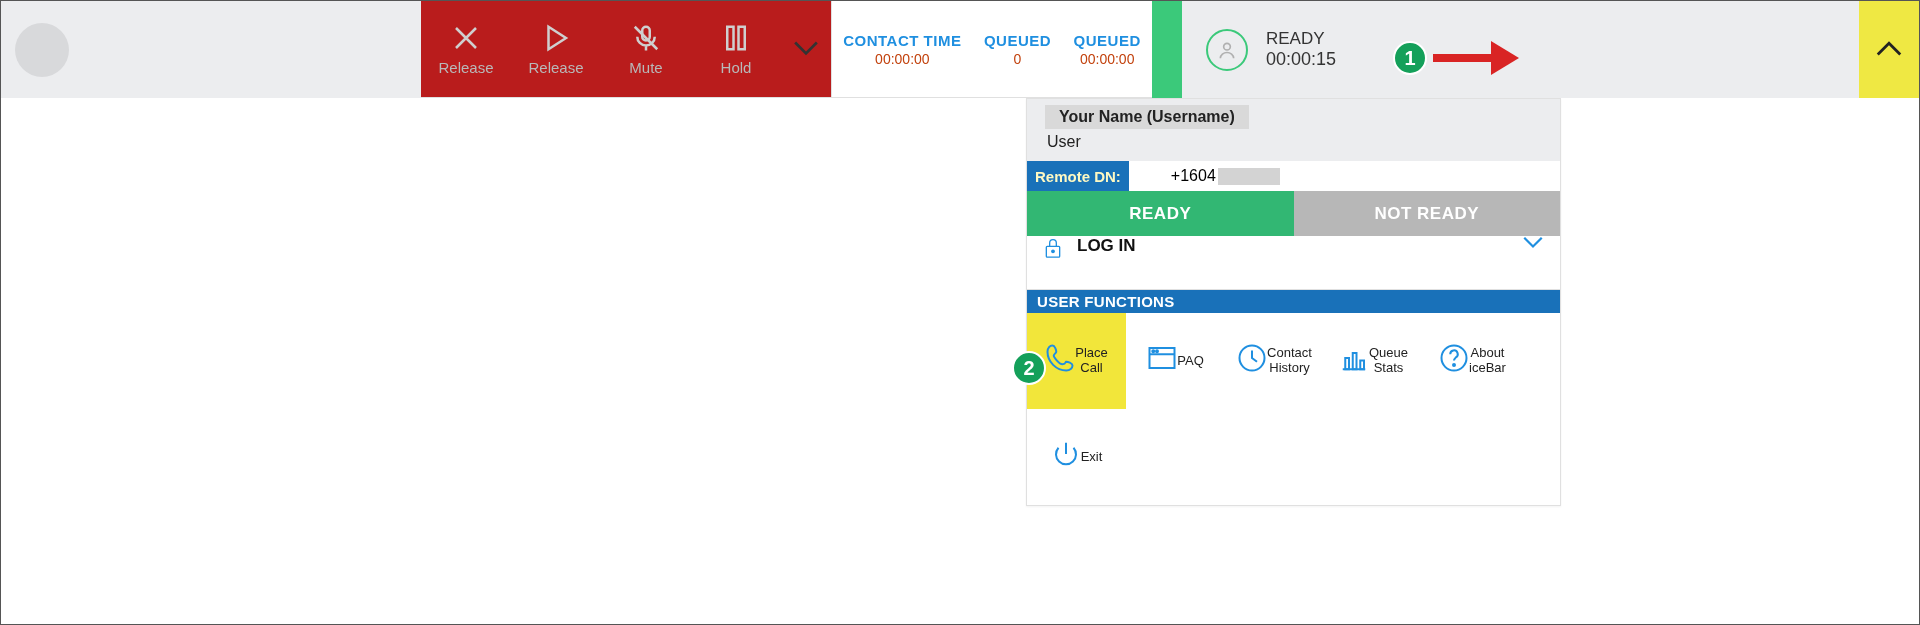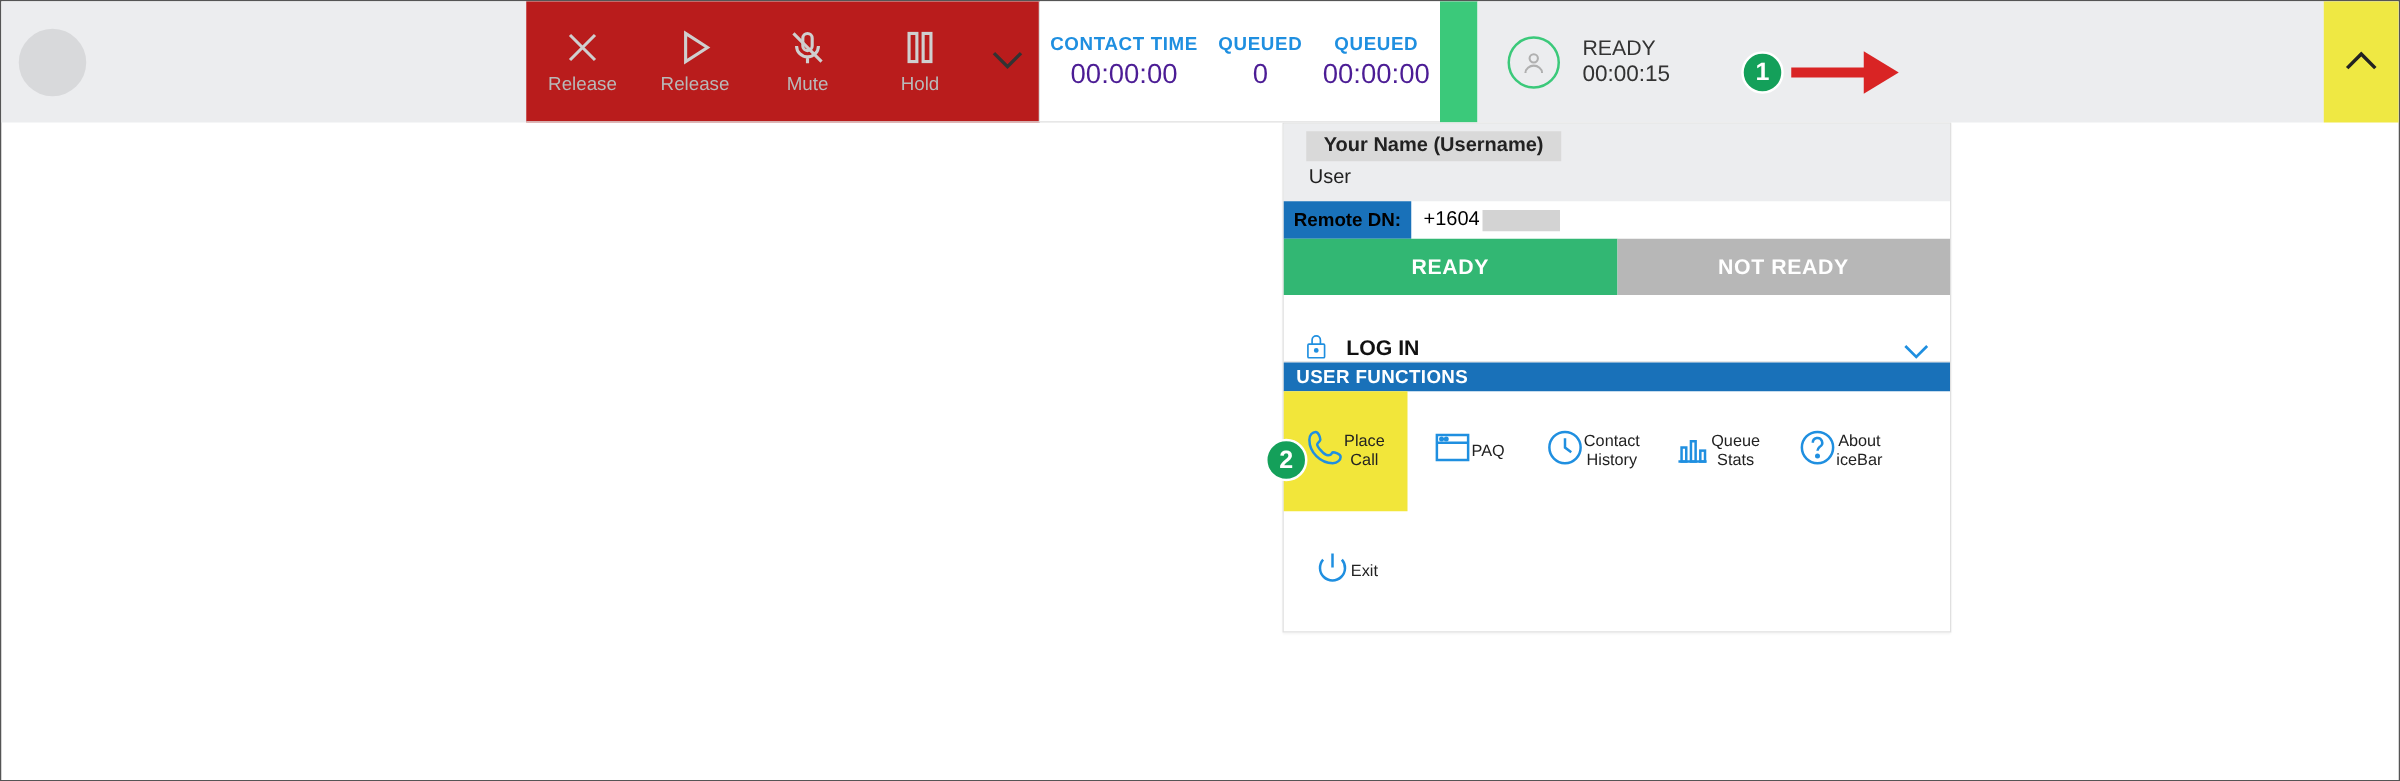--- a/index.html
+++ b/index.html
@@ -8,45 +8,45 @@
   .topbar-left { flex: 0 0 420px; background: #ecedef; display: flex; align-items: center; padding-left: 14px; }
   .avatar-circle { width: 54px; height: 54px; border-radius: 50%; background: #d8d9db; }
   .call-controls { flex: 0 0 410px; background: #b91c1c; display: flex; align-items: center; border-right: 1px solid #e0e0e0; border-bottom: 1px solid #e0e0e0; text-align: right; }
   .ctrl { flex: 0 0 90px; display: flex; flex-direction: column; align-items: center; justify-content: center; color: #b9b9b9; font-size: 15px; height: 100%; }
   .ctrl svg { width: 30px; height: 30px; stroke: #cfcfcf; fill: none; stroke-width: 2; margin-bottom: 6px; }
   .ctrl-chevron { flex: 0 0 50px; display:flex; align-items:center; justify-content:center; }
   .ctrl-chevron svg { width: 26px; height: 18px; stroke:#333; fill:none; stroke-width:2.5; }
   .stats { flex: 0 0 320px; background:#fff; display:flex; align-items:center; justify-content:space-around; border-bottom:1px solid #e0e0e0; }
   .stat { display:flex; flex-direction:column; align-items:center; }
   .stat-label { color:#1f8fe0; font-size:15px; font-weight:600; letter-spacing:0.5px; margin-bottom:2px; }
-  .stat-value { color:#4c1d95; font-size:22px; }
+  .stat-value { color:#c2410c; font-size:14px; }
   .green-strip { flex:0 0 30px; background:#3bc97a; }
   .status-area { flex:1; background:#ecedef; display:flex; align-items:center; }
   .status-avatar { margin-left:24px; width:42px; height:42px; border:2px solid #3bc97a; border-radius:50%; display:flex; align-items:center; justify-content:center; }
   .status-avatar svg { width:20px; height:20px; stroke:#b0b0b0; fill:none; stroke-width:2; }
   .status-text { margin-left:18px; display:flex; flex-direction:column; }
   .status-ready { font-size:17px; color:#333; font-weight:500; }
   .status-time { font-size:18px; color:#333; }
   .callout-1 { position:absolute; left:1392px; top:40px; width:34px; height:34px; background:#14a05a; border-radius:50%; color:#fff; display:flex; align-items:center; justify-content:center; font-size:20px; font-weight:600; z-index:5; border:2px solid #fff;}
   .arrow-red { position:absolute; left:1430px; top:36px; z-index:5; }
   .arrow-red svg { width:90px; height:42px; }
   .topbar-chevron { flex:0 0 60px; background:#efe843; display:flex; align-items:center; justify-content:center; }
   .topbar-chevron svg { width:28px; height:18px; stroke:#222; fill:none; stroke-width:2.5; }
   .panel { position:absolute; left:1025px; top:97px; width:535px; border:1px solid #e0e0e0; background:#fff; box-shadow:0 1px 2px rgba(0,0,0,0.05); }
   .panel-header { background:#ecedef; padding:6px 18px 10px 18px; }
   .panel-name { background:#d9d9d9; display:inline-block; padding:3px 14px; font-weight:700; font-size:16px; color:#222; }
   .panel-role { font-size:16px; color:#222; margin-top:4px; margin-left:2px; }
   .remote-dn { display:flex; align-items:center; height:30px; }
-  .remote-dn-label { background:#1971b9; color:#000000; font-weight:700; font-size:15px; padding:4px 8px; height:100%; display:flex; align-items:center; }
-  .remote-dn-value { padding-left:10px; font-size:16px; display:flex; align-items:center; }
+  .remote-dn-label { background:#1971b9; color:#fef9c3; font-weight:700; font-size:15px; padding:4px 8px; height:100%; display:flex; align-items:center; }
+  .remote-dn-value { padding-left:10px; font-size:16px; display:flex; align-items:center;margin-left:32px; }
   .dn-redacted { display:inline-block; width:62px; height:17px; background:#d3d3d3; margin-left:2px; }
   .ready-row { display:flex; height:45px; }
   .btn-ready { flex:1; background:#32b773; color:#fff; font-weight:700; font-size:17px; display:flex; align-items:center; justify-content:center; letter-spacing:0.5px; }
   .btn-notready { flex:1; background:#b7b7b7; color:#fff; font-weight:700; font-size:17px; display:flex; align-items:center; justify-content:center; letter-spacing:0.5px; }
-  .login-row { display:flex; align-items:flex-end; height:54px; padding:0 16px; border-bottom:1px solid #e0e0e0; }
+  .login-row { display:flex; align-items:flex-start; height:54px; padding:0 16px; border-bottom:1px solid #e0e0e0; }
   .login-row svg.lock { width:20px; height:24px; stroke:#1f8fe0; fill:none; stroke-width:1.6; margin-right:14px; }
   .login-label { font-weight:700; font-size:17px; color:#111; flex:1; }
   .login-row svg.chev { width:22px; height:14px; stroke:#1f8fe0; fill:none; stroke-width:2.5; }
   .uf-header { background:#1971b9; color:#fff; font-weight:700; font-size:15px; padding:3px 10px; letter-spacing:0.3px; }
   .uf-grid { display:flex; flex-wrap:wrap; }
   .uf-item { width:99px; height:96px; display:flex; flex-direction:row; align-items:center; justify-content:center; text-align:center; font-size:13px; color:#222; position:relative; }
   .uf-item svg { width:30px; height:30px; stroke:#1f8fe0; fill:none; stroke-width:1.6; margin-bottom:6px; }
   .uf-item.hl { background:#f2e63a; }
   .uf-item .lbl { line-height:1.15; }
   .callout-2 { position:absolute; left:1011px; top:350px; width:34px; height:34px; background:#14a05a; border-radius:50%; color:#fff; display:flex; align-items:center; justify-content:center; font-size:20px; font-weight:600; z-index:5; border:2px solid #fff;}

